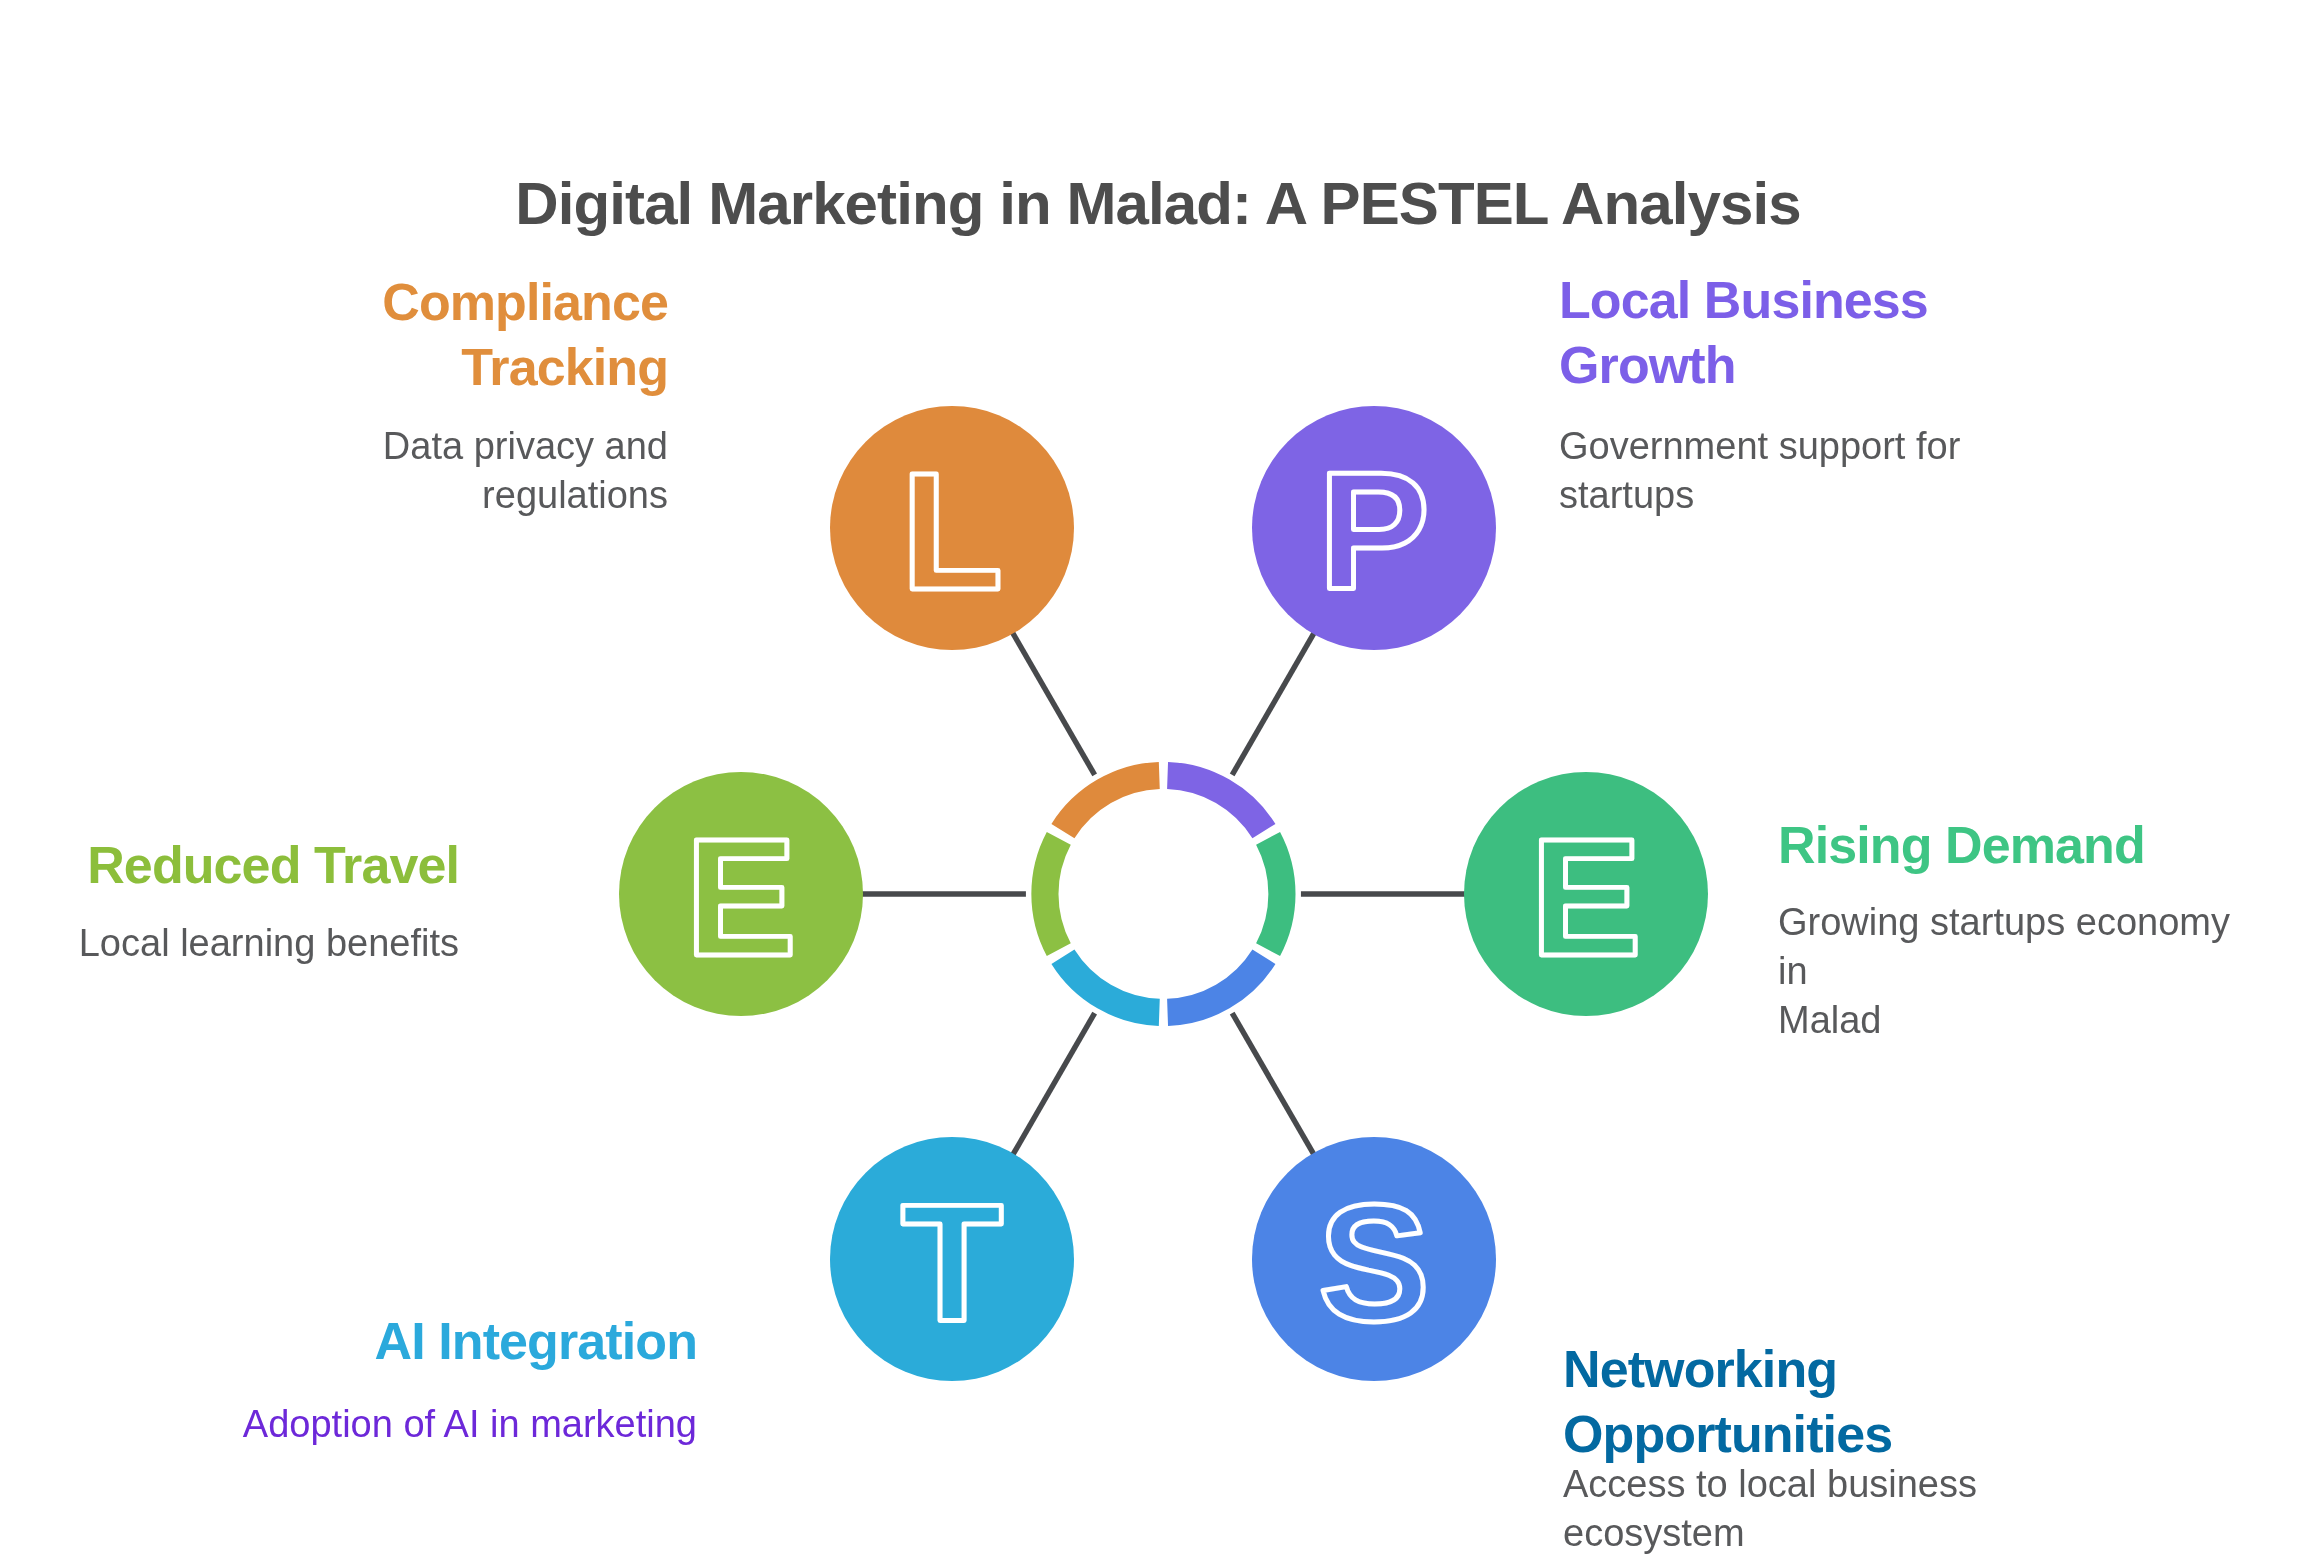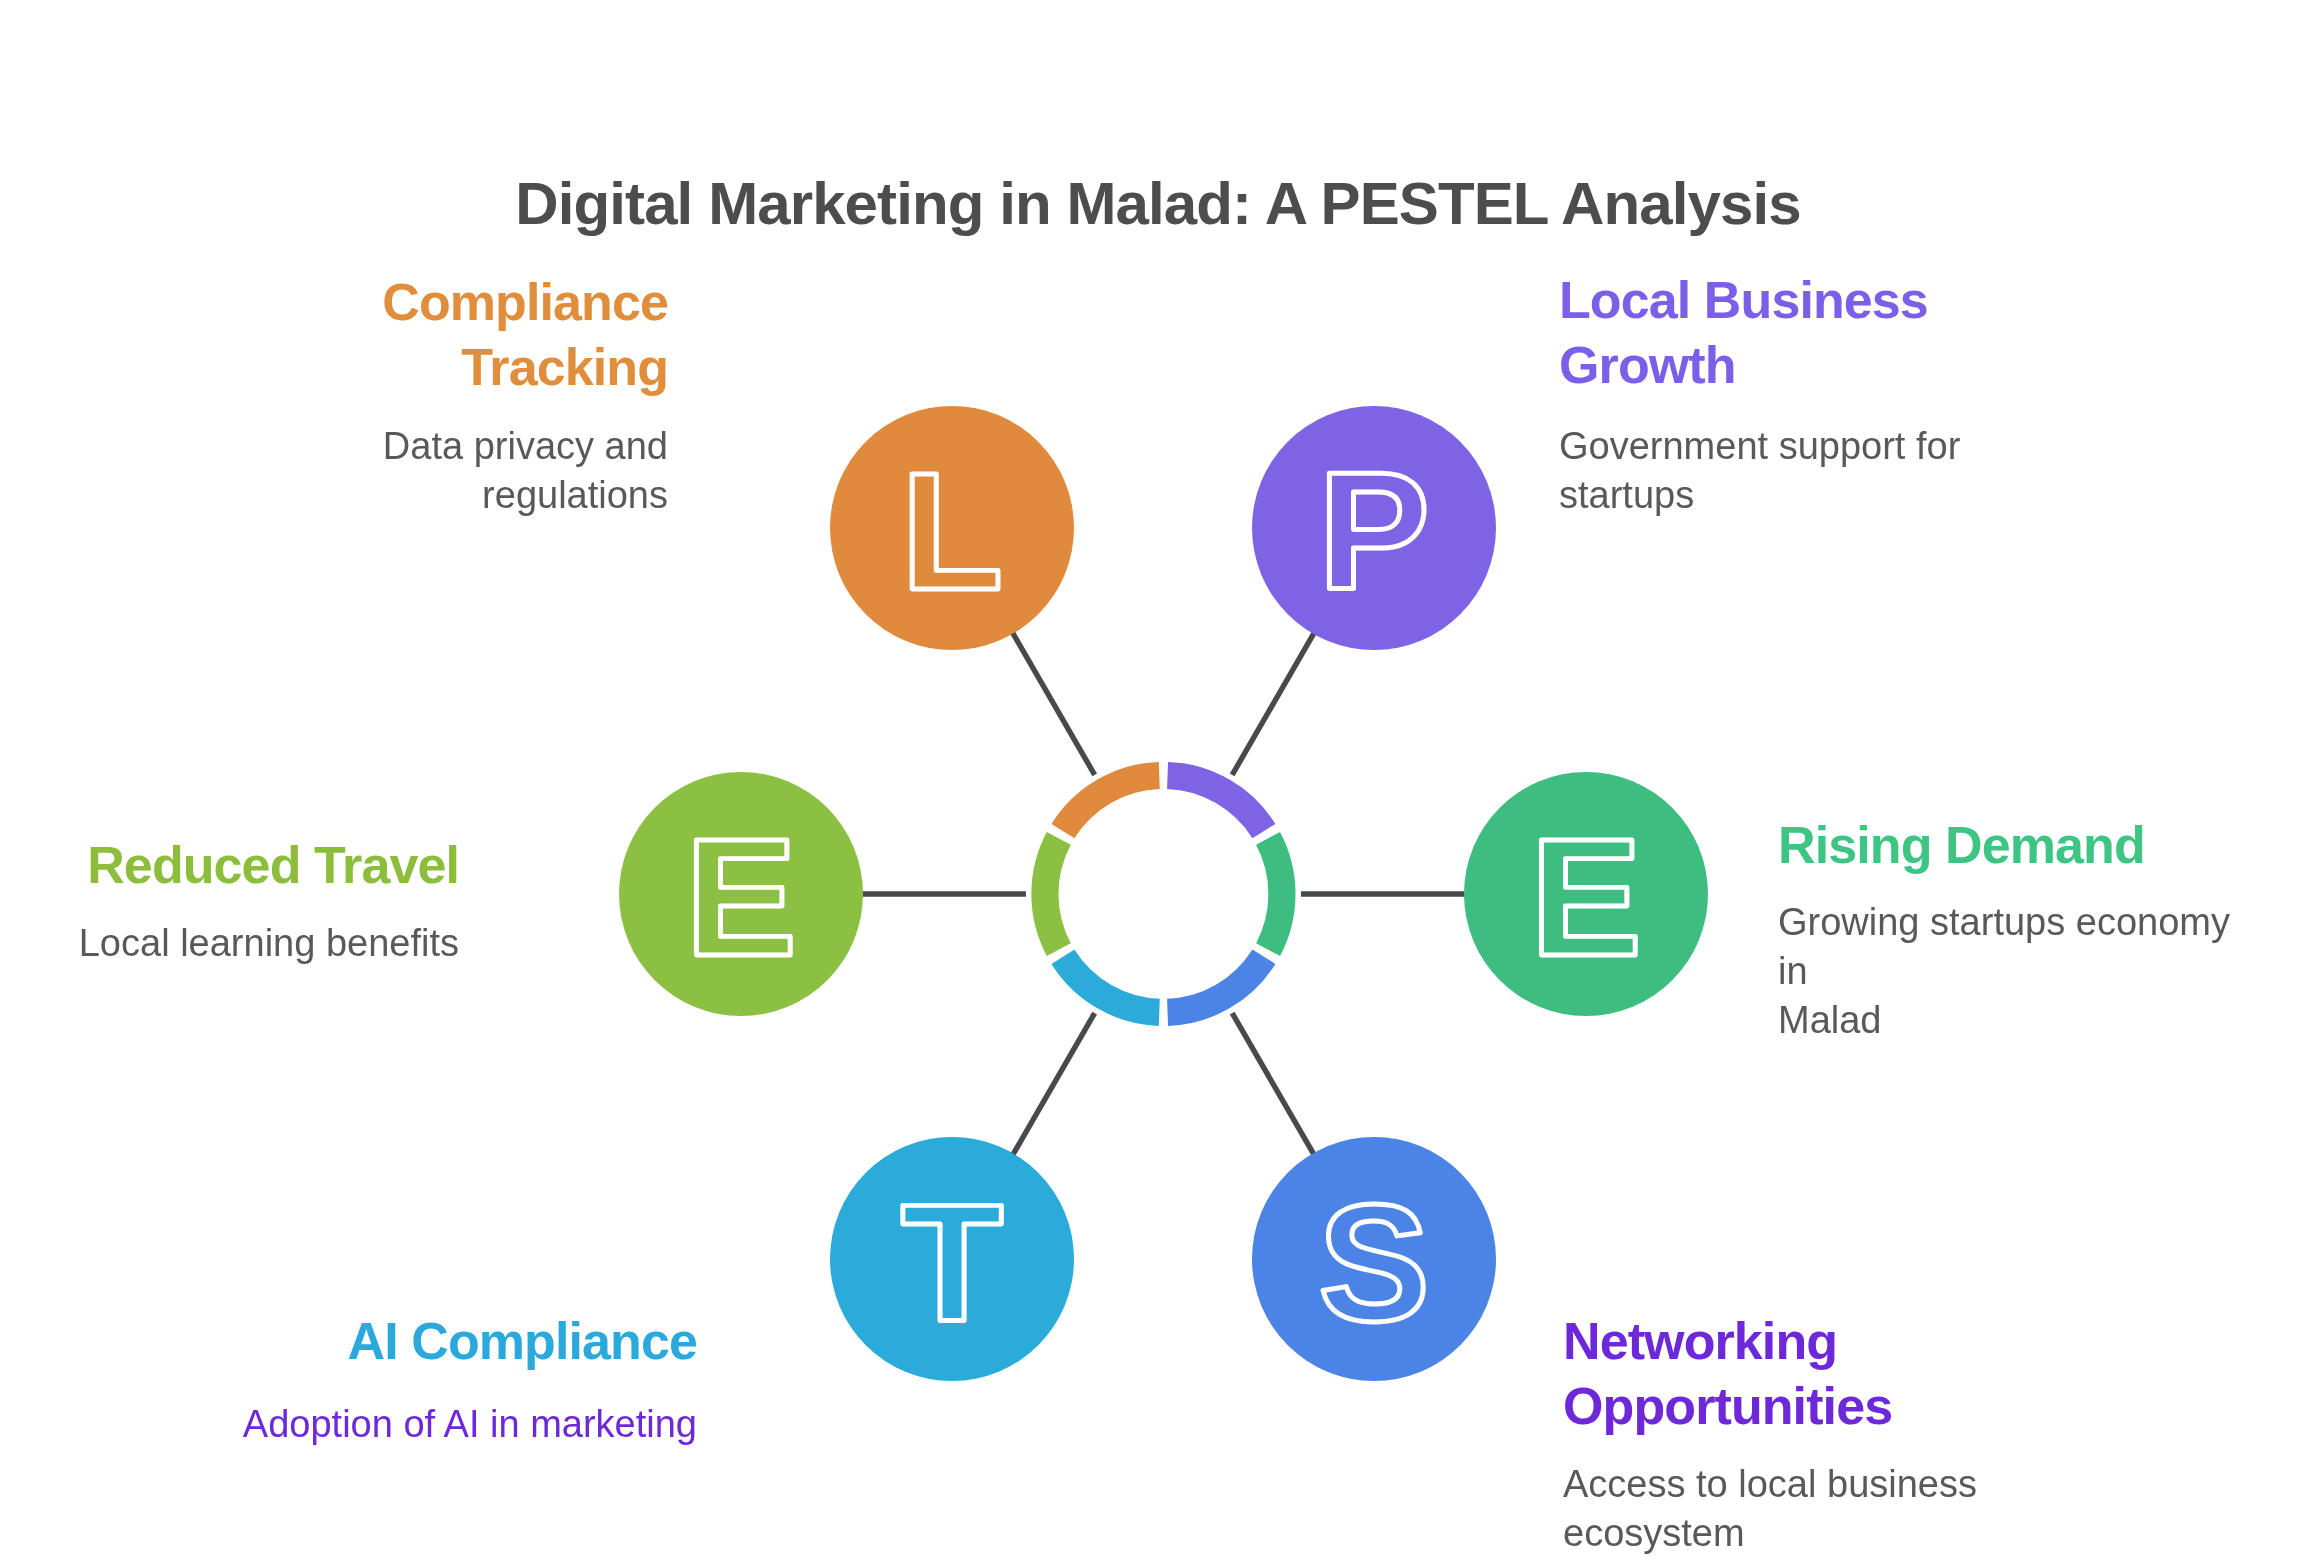--- a/index.html
+++ b/index.html
@@ -139,22 +139,22 @@
   <div class="factor-desc desc-tr" style="color: rgb(88, 89, 91);">Government support for
 startups</div>
 
   <div class="factor-heading align-r label-ml" style="color: rgb(140, 190, 59);">Reduced Travel</div>
   <div class="factor-desc align-r desc-ml" style="color: rgb(88, 89, 91);">Local learning benefits</div>
 
   <div class="factor-heading label-mr" style="color: rgb(62, 197, 132);">Rising Demand</div>
   <div class="factor-desc desc-mr" style="color: rgb(88, 89, 91);">Growing startups economy in
 Malad</div>
 
-  <div class="factor-heading align-r label-bl" style="color: rgb(43, 169, 220);">AI Compliance</div>
+  <div class="factor-heading align-r label-bl" style="color: rgb(43, 169, 220);">AI Integration</div>
   <div class="factor-desc align-r desc-bl" style="color: #6d28d9;">Adoption of AI in marketing</div>
 
-  <div class="factor-heading label-br" style="color: #6d28d9;">Networking
+  <div class="factor-heading label-br" style="color: #0369a1; margin-top: 28px;">Networking
 Opportunities</div>
   <div class="factor-desc desc-br" style="color: rgb(88, 89, 91);">Access to local business
 ecosystem</div>
 
 </div>
 
 
 </body></html>

